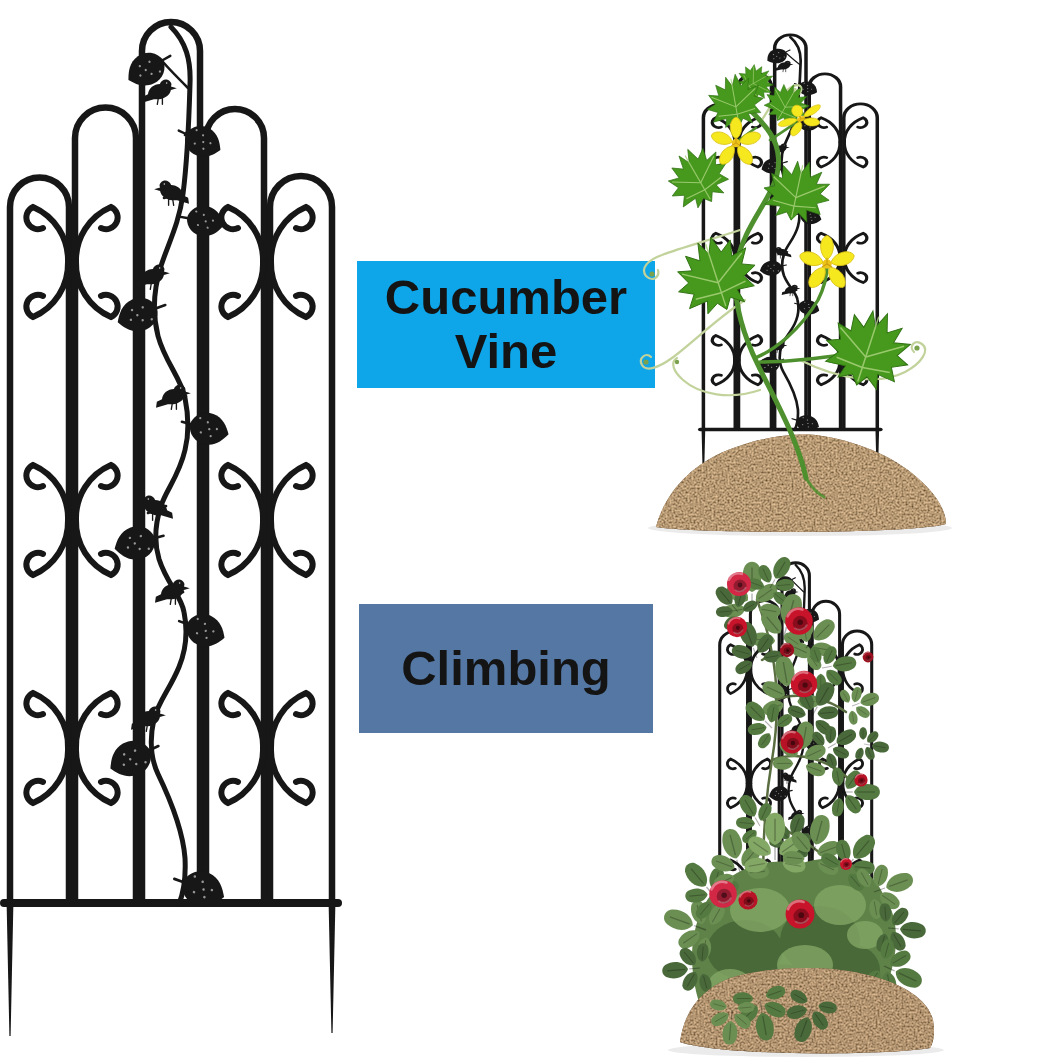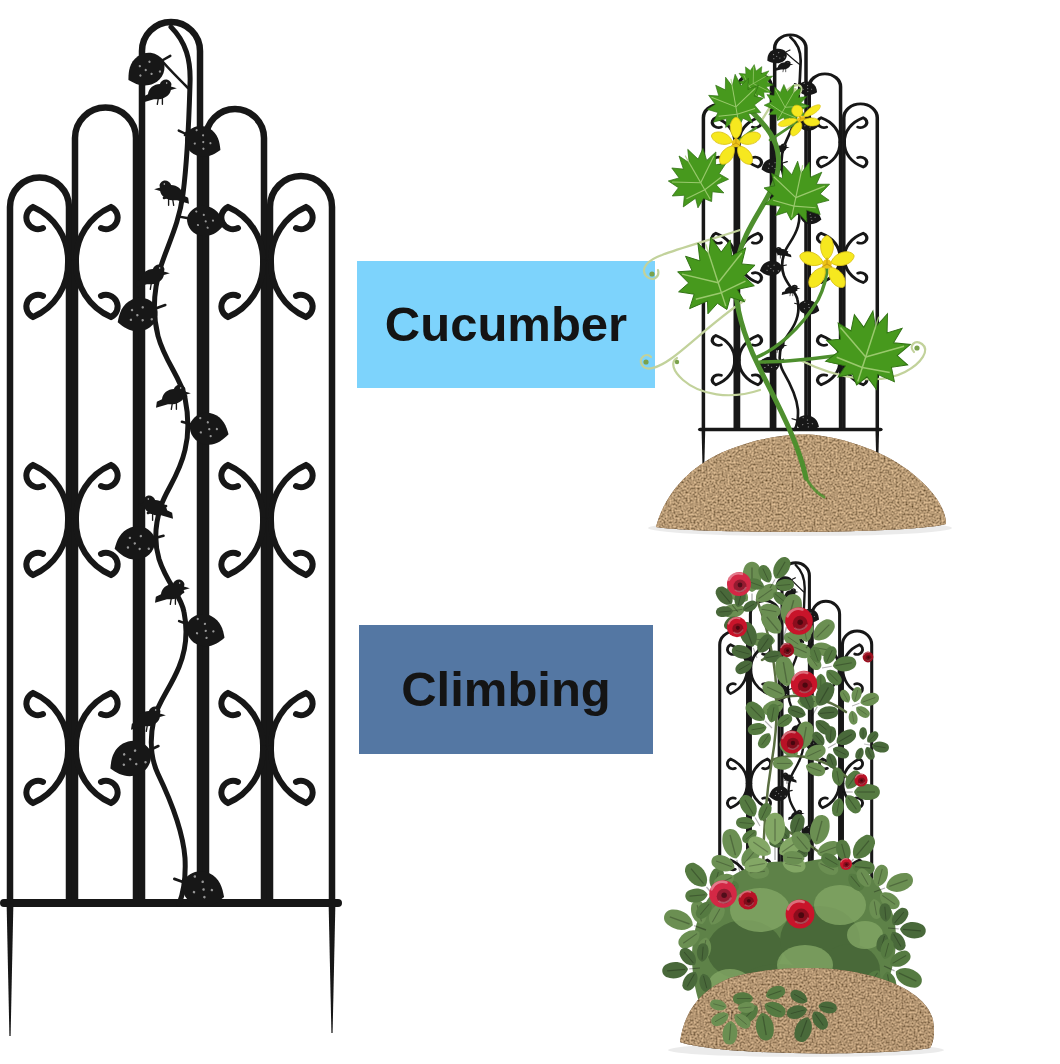--- a/index.html
+++ b/index.html
@@ -2,30 +2,31 @@
 <html><head>
 <meta charset="utf-8">
 <style>
   html,body{margin:0;padding:0;background:#ffffff;}
   .canvas{position:relative;width:1060px;height:1064px;background:#ffffff;overflow:hidden;
           font-family:"Liberation Sans",sans-serif;}
   .plabel{position:absolute;display:flex;flex-direction:column;justify-content:center;
           align-items:center;font-weight:bold;font-size:49px;line-height:1.1;
           color:#141414;text-align:center;z-index:1;letter-spacing:0px;}
   #label-cucumber{left:357px;top:261px;width:298px;height:127px;background:#5477a3;}
-  #label-rose{left:359px;top:625px;width:294px;height:129px;background:#5477a3;}
+  #label-rose{left:359px;top:604px;width:294px;height:129px;background:#5477a3;}
   svg.art{position:absolute;left:0;top:0;z-index:2;pointer-events:none;}
 </style>
 </head>
 <body style="background: rgb(255, 255, 255);">
 
 <div class="canvas">
 
-  <div class="plabel" id="label-cucumber" style="background: #7dd3fc; color: rgb(20, 20, 20);">
+  <div class="plabel" id="label-cucumber" style="background: #0ea5e9; color: rgb(20, 20, 20);">
     <span>Cucumber</span>
+    <span>Vine</span>
   </div>
 
   <div class="plabel" id="label-rose" style="background: rgb(84, 119, 163); color: rgb(20, 20, 20);">
     <span>Climbing</span>
   </div>
 
   <svg class="art" width="1060" height="1064" viewBox="0 0 1060 1064">
     <defs>
 
       <filter id="soilF">

